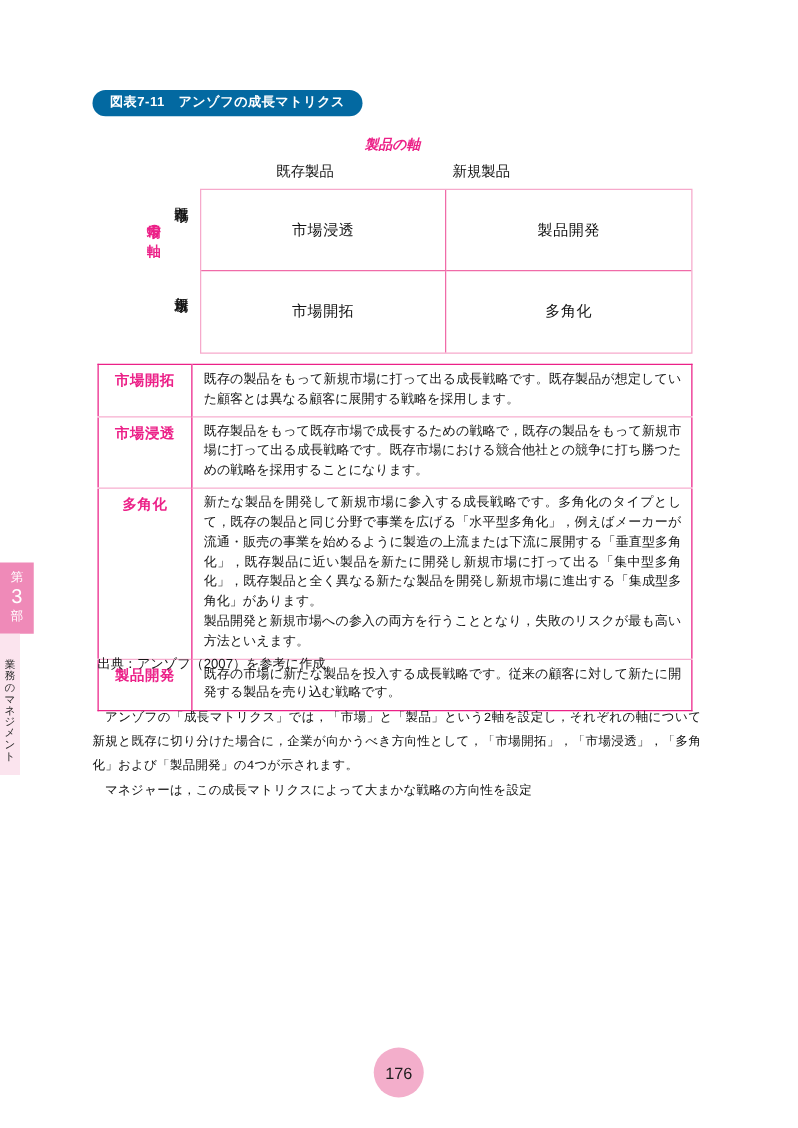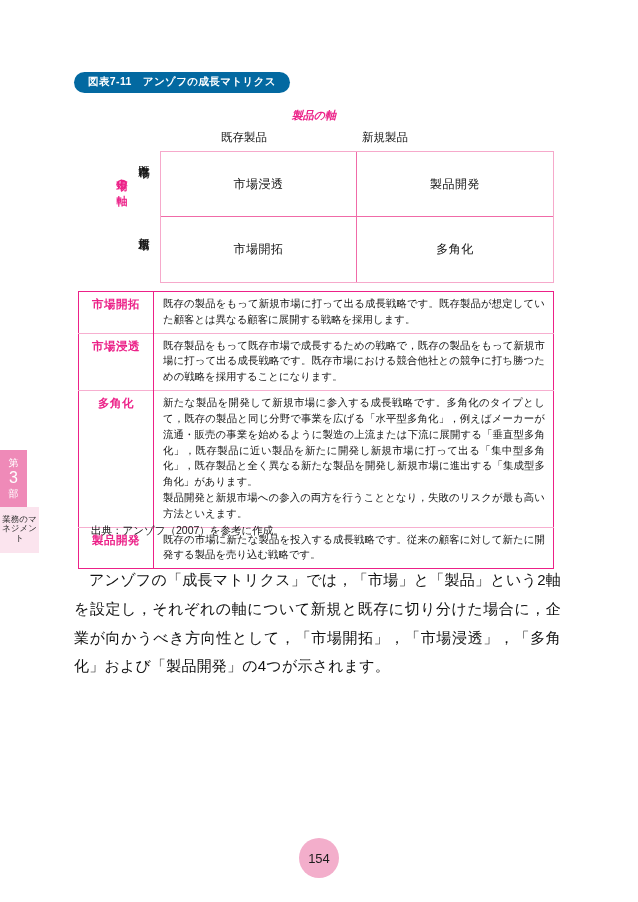--- a/index.html
+++ b/index.html
@@ -37,22 +37,22 @@
     display: block;
     letter-spacing: 0;
   }
   #side-tab-top .tab-num {
     font-size: 16px;
     display: block;
     margin: 1px 0 1px 0;
   }
   #side-tab-bot {
     background: #fbe4ee;
-    width: 39px;
-    padding: 8px 0 10px 0;
+    width: 16px;
+    padding: 20px 0 10px 0;
     text-align: center;
     font-family: Liberation Sans, sans-serif;
     font-size: 8.5px;
     color: #2b2b2b;
     line-height: 1.08;
     word-break: break-all;
   }
 
   
   #fig-title {
@@ -192,34 +192,33 @@
   }
 
   
   #source-note {
     position: absolute;
     left: 78px;
     top: 524px;
     font-family: "Liberation Sans", "DejaVu Sans", sans-serif;
     font-size: 10.5px;
     color: #161616;
-    padding-left: 13px;
   }
 
   
   #body-copy {
     position: absolute;
     left: 74px;
     top: 566px;
     width: 487px;
   }
   #body-copy p {
     margin: 0 0 0 0;
-    font-family: Liberation Sans, sans-serif;
-    font-size: 15px;
+    font-family: Liberation Mono, monospace;
+    font-size: 10px;
     line-height: 1.92;
     color: #101010;
     text-indent: 1em;
     text-align: justify;
     letter-spacing: 0.2px;
   }
 
   
   #page-number {
     position: absolute;
@@ -288,15 +287,16 @@
       <td class="term">製品開発</td>
       <td class="desc">既存の市場に新たな製品を投入する成長戦略です。従来の顧客に対して新たに開発する製品を売り込む戦略です。</td>
     </tr>
   </tbody>
 </table>
 
 <div id="source-note">出典：アンゾフ（2007）を参考に作成。</div>
 
 <div id="body-copy">
   <p>アンゾフの「成長マトリクス」では，「市場」と「製品」という2軸を設定し，それぞれの軸について新規と既存に切り分けた場合に，企業が向かうべき方向性として，「市場開拓」，「市場浸透」，「多角化」および「製品開発」の4つが示されます。</p>
+  <p>マネジャーは，この成長マトリクスによって大まかな戦略の方向性を設定</p>
 </div>
 
-<div id="page-number">154</div>
+<div id="page-number">176</div>
 
 </body></html>

